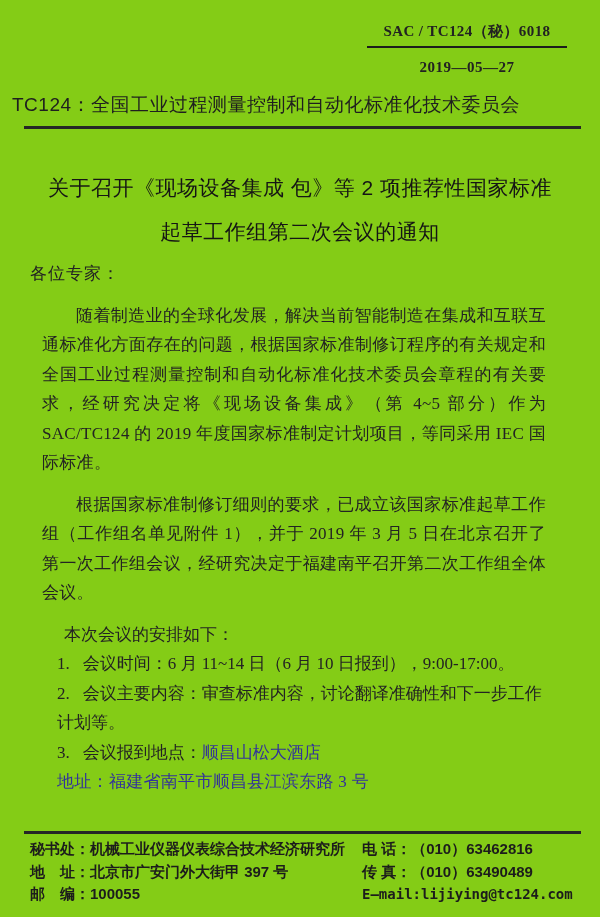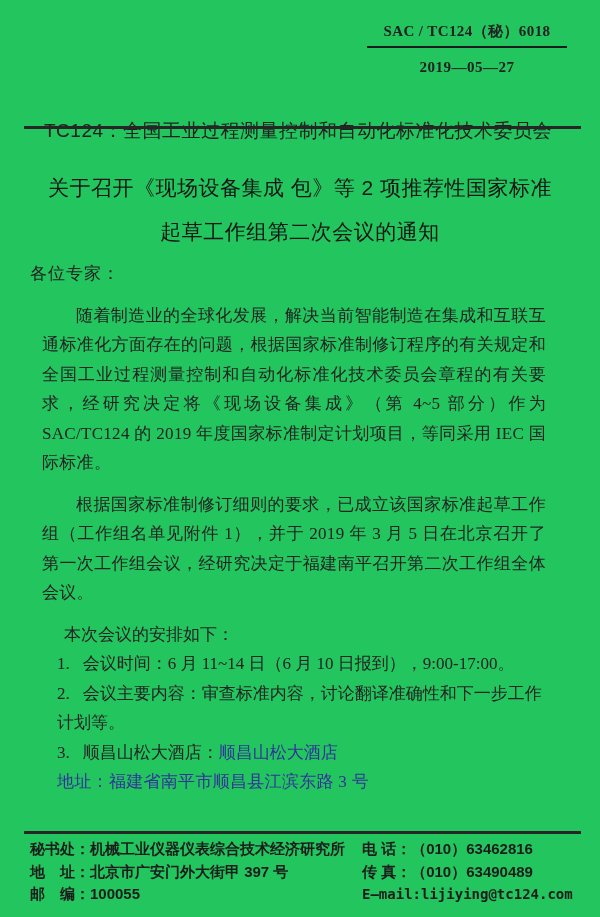--- a/index.html
+++ b/index.html
@@ -4,21 +4,21 @@
 <style>
   html, body {
     margin: 0;
     padding: 0;
     background: #ffffff;
   }
   .doc {
     position: relative;
     width: 600px;
     height: 917px;
-    background: #22c55e;
+    background: #84cc16;
     color: #222;
     overflow: hidden;
     font-family: "Liberation Serif", "DejaVu Serif", serif;
   }
 
   
   .header-right {
     position: absolute;
     top: 22px;
     right: 33px;
@@ -40,27 +40,26 @@
     font-size: 15px;
     font-weight: bold;
     padding-top: 11px;
     letter-spacing: 0.5px;
   }
 
   
   .committee {
     position: absolute;
     top: 92px;
-    left: 44px;
+    left: 12px;
     font-family: "Liberation Sans", "DejaVu Sans", sans-serif;
     font-size: 19px;
     color: #1f1f1f;
     letter-spacing: 0.5px;
     white-space: nowrap;
-    margin-top: 26px;
   }
   .rule-top {
     position: absolute;
     top: 126px;
     left: 24px;
     right: 19px;
     border-top: 3px solid #262626;
   }
 
   
@@ -177,21 +176,21 @@
     <p>根据国家标准制修订细则的要求，已成立该国家标准起草工作组（工作组名单见附件 1），并于 2019 年 3 月 5 日在北京召开了第一次工作组会议，经研究决定于福建南平召开第二次工作组全体会议。</p>
     <div class="intro">本次会议的安排如下：</div>
 
     <div class="list-item">
       <span class="item-num">1.</span><span>会议时间：6 月 11~14 日（6 月 10 日报到），9:00-17:00。</span>
     </div>
     <div class="list-item">
       <span class="item-num">2.</span><span>会议主要内容：审查标准内容，讨论翻译准确性和下一步工作计划等。</span>
     </div>
     <div class="list-item">
-      <span class="item-num">3.</span><span>顺昌山松大酒店：</span><span class="blue">顺昌山松大酒店</span>
+      <span class="item-num">3.</span><span>会议报到地点：</span><span class="blue">顺昌山松大酒店</span>
     </div>
 
     <div class="address-line">地址：福建省南平市顺昌县江滨东路 3 号</div>
   </div>
 
   <div class="footer-rule"></div>
   <div class="footer">
     <div class="footer-left">
       <span class="footer-row"><span>秘书处：</span><span>机械工业仪器仪表综合技术经济研究所</span></span>
       <span class="footer-row"><span>地　址：</span><span>北京市广安门外大街甲 397 号</span></span>

